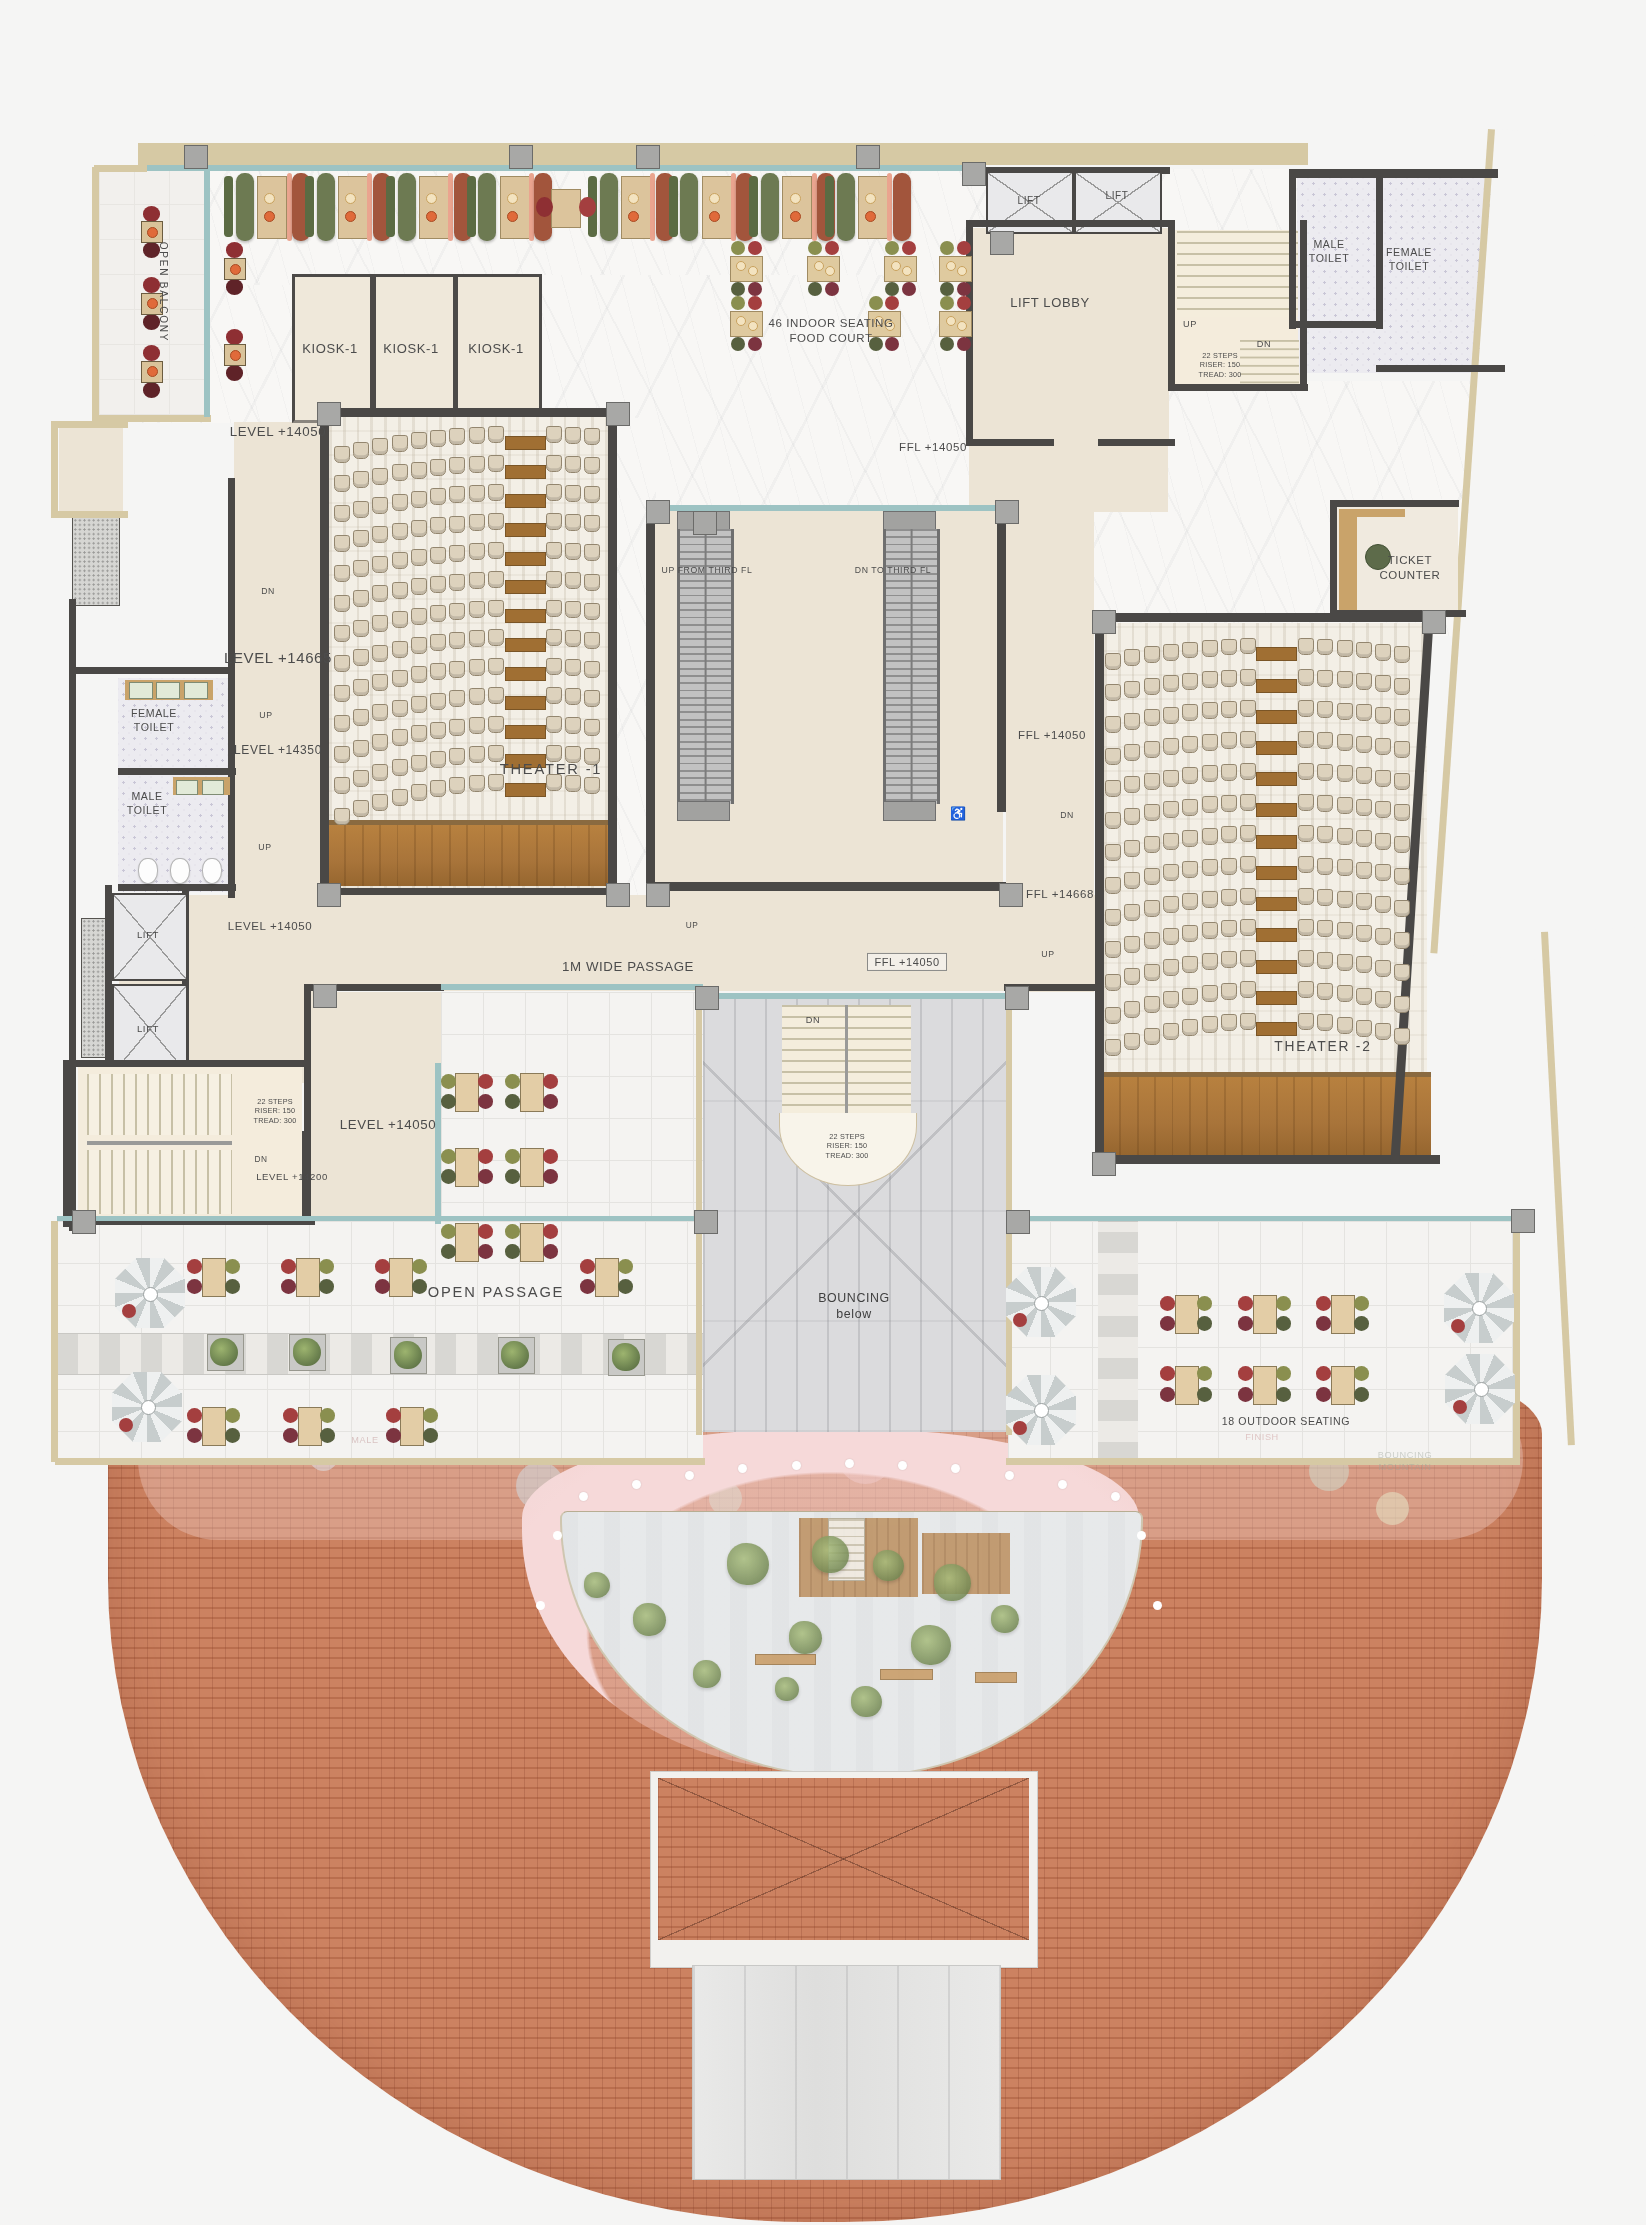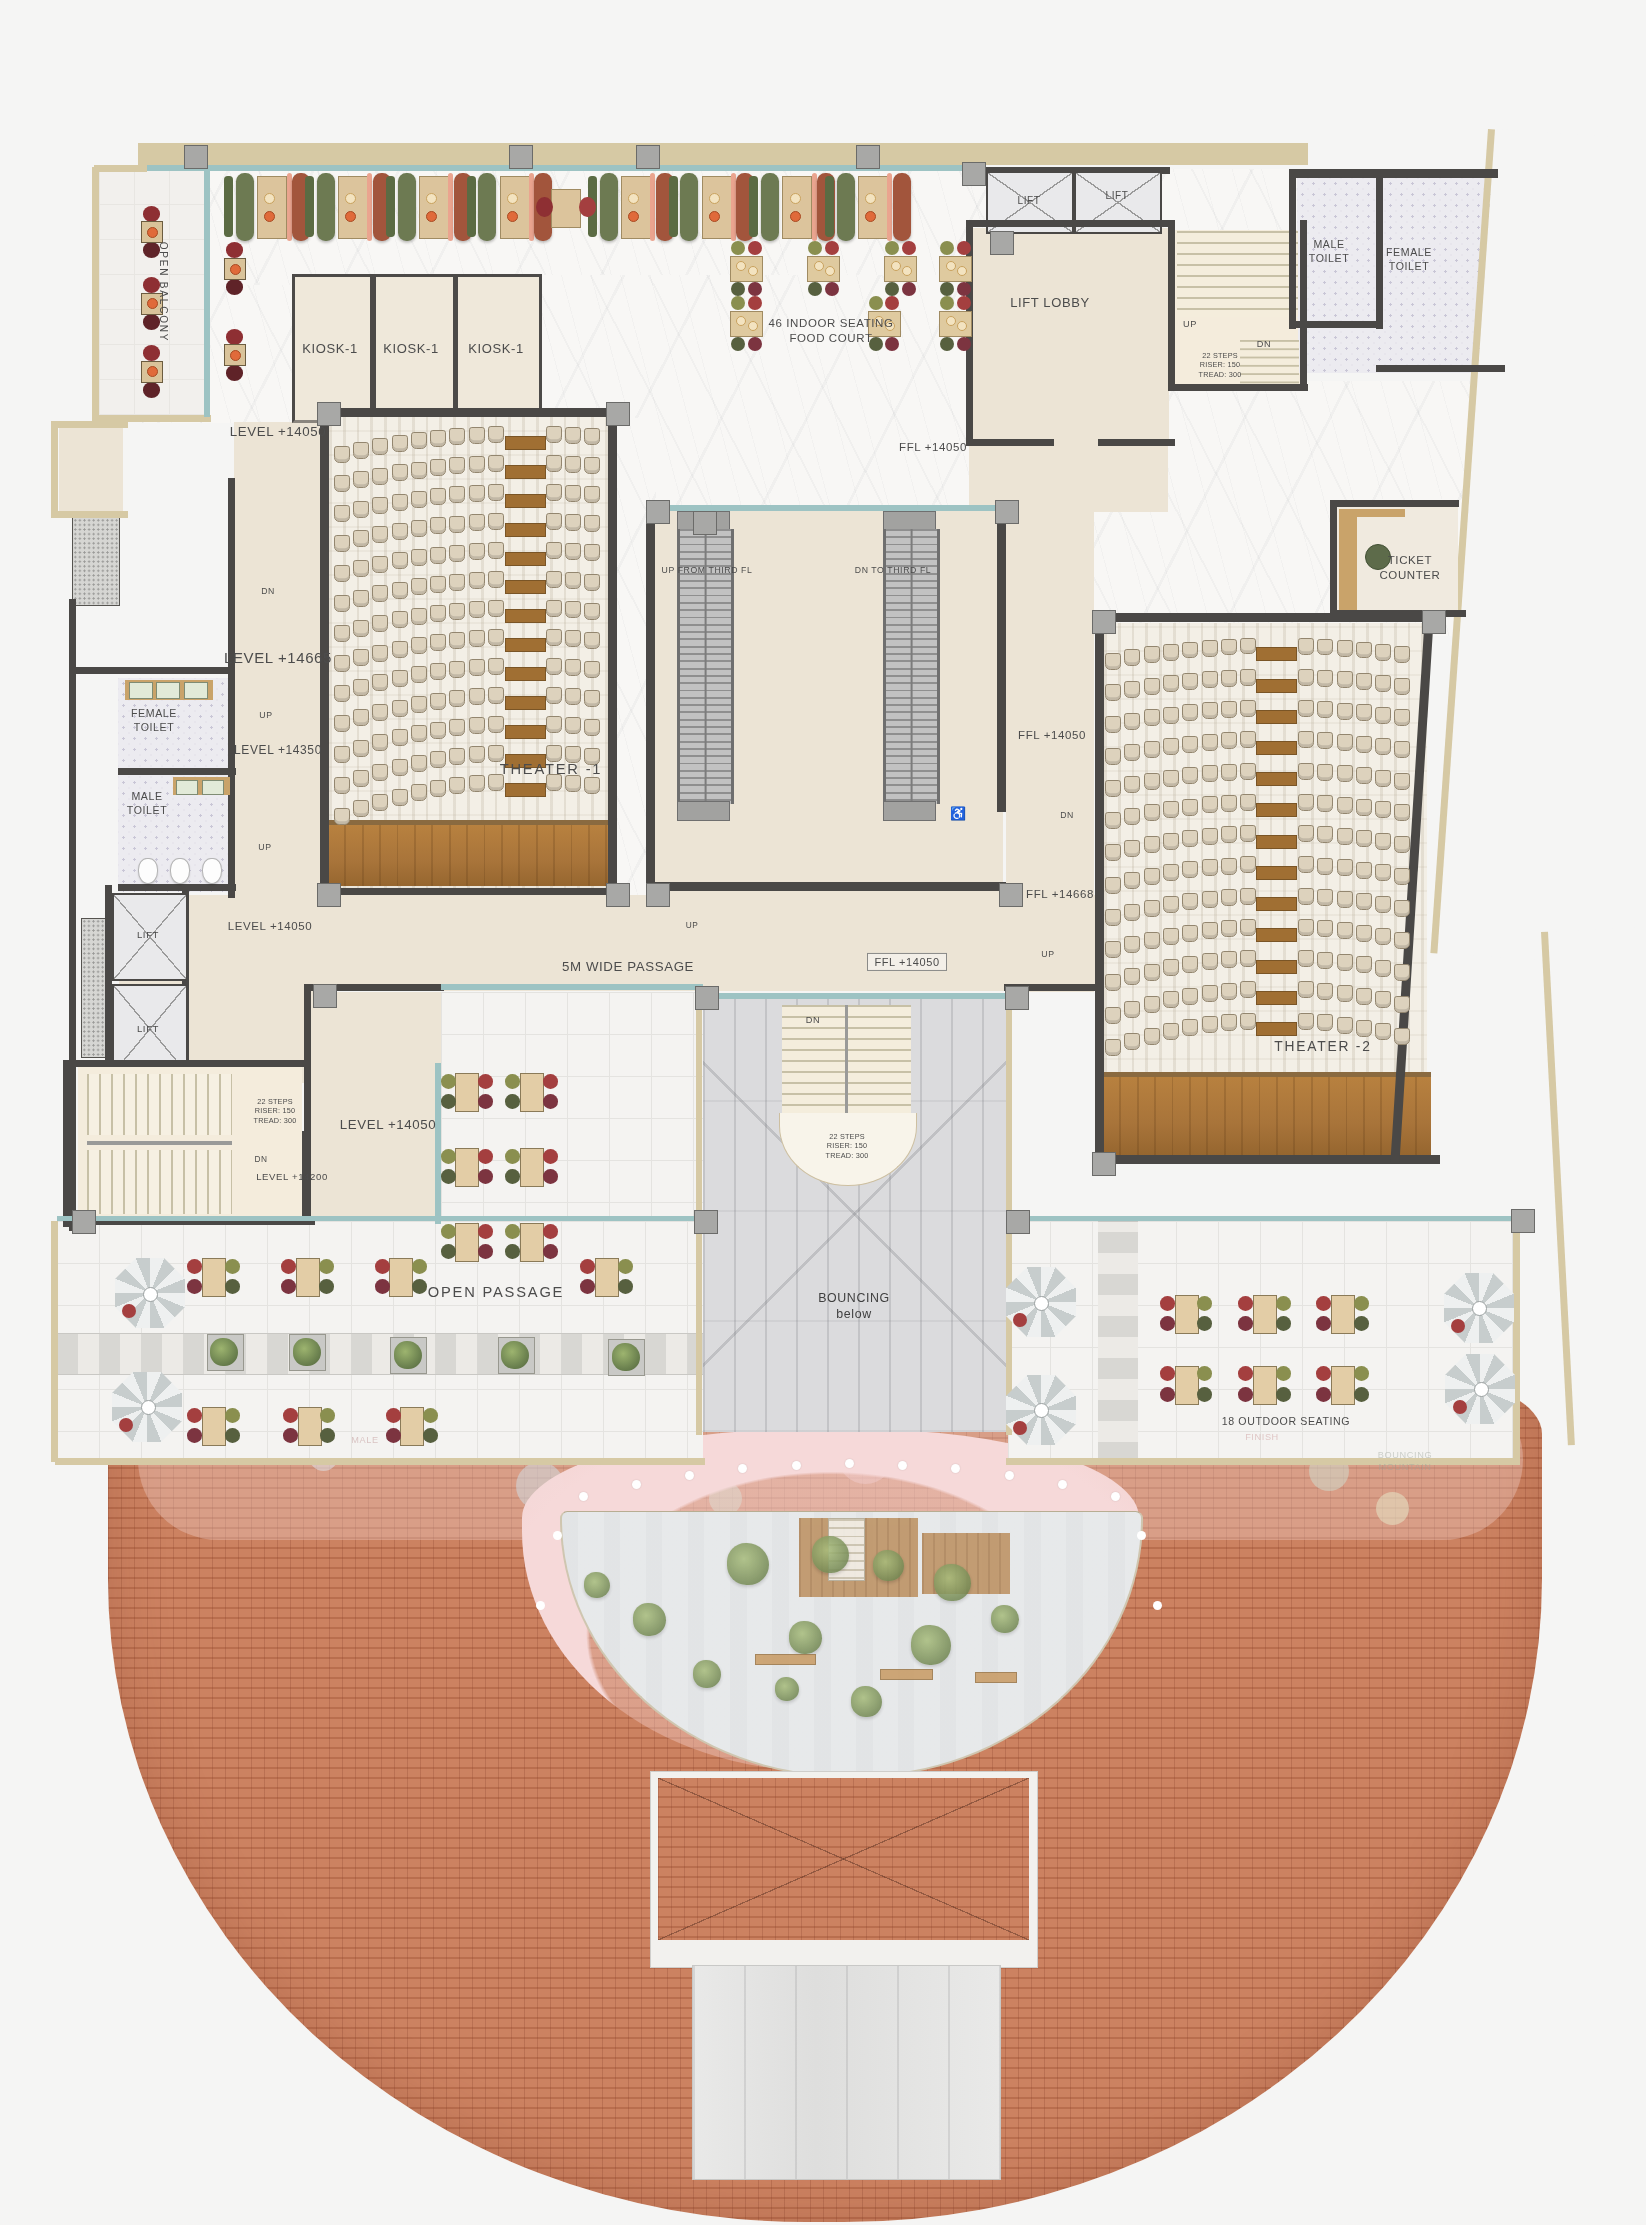--- a/index.html
+++ b/index.html
@@ -995,21 +995,21 @@
   <div class="lbl" style="left:148px;top:1029px;font-size:9.6px;">LIFT</div>
   <div class="lbl" style="left:551px;top:770px;font-size:14.7px;letter-spacing:1.8px;">THEATER -1</div>
   <div class="lbl" style="left:707px;top:571px;font-size:8.7px;">UP FROM THIRD FL</div>
   <div class="lbl" style="left:893px;top:571px;font-size:8.7px;">DN TO THIRD FL</div>
   <div class="lbl" style="left:1410px;top:568px;font-size:11.5px;">TICKET
 COUNTER</div>
   <div class="lbl" style="left:1052px;top:735px;font-size:11.5px;">FFL +14050</div>
   <div class="lbl" style="left:1067px;top:816px;font-size:8.7px;">DN</div>
   <div class="lbl" style="left:1060px;top:894px;font-size:11.5px;">FFL +14668</div>
   <div class="lbl" style="left:1048px;top:955px;font-size:8.7px;">UP</div>
-  <div class="lbl" style="left:628px;top:967px;font-size:13.3px;">5M WIDE PASSAGE</div>
+  <div class="lbl" style="left:628px;top:967px;font-size:13.3px;">1M WIDE PASSAGE</div>
   <div class="lbl boxed" style="left:907px;top:962px;font-size:11px;">FFL +14050</div>
   <div class="lbl" style="left:692px;top:925px;font-size:8.3px;">UP</div>
   <div class="lbl" style="left:388px;top:1125px;font-size:13.3px;">LEVEL +14050</div>
   <div class="lbl" style="left:275px;top:1111px;font-size:7.3px;letter-spacing:0.2px;">22 STEPS
 RISER: 150
 TREAD: 300</div>
   <div class="lbl" style="left:261px;top:1159px;font-size:8.3px;">DN</div>
   <div class="lbl" style="left:292px;top:1177px;font-size:9.6px;">LEVEL +14200</div>
   <div class="lbl" style="left:813px;top:1021px;font-size:9.2px;">DN</div>
   <div class="lbl" style="left:847px;top:1146px;font-size:7.3px;letter-spacing:0.2px;">22 STEPS

